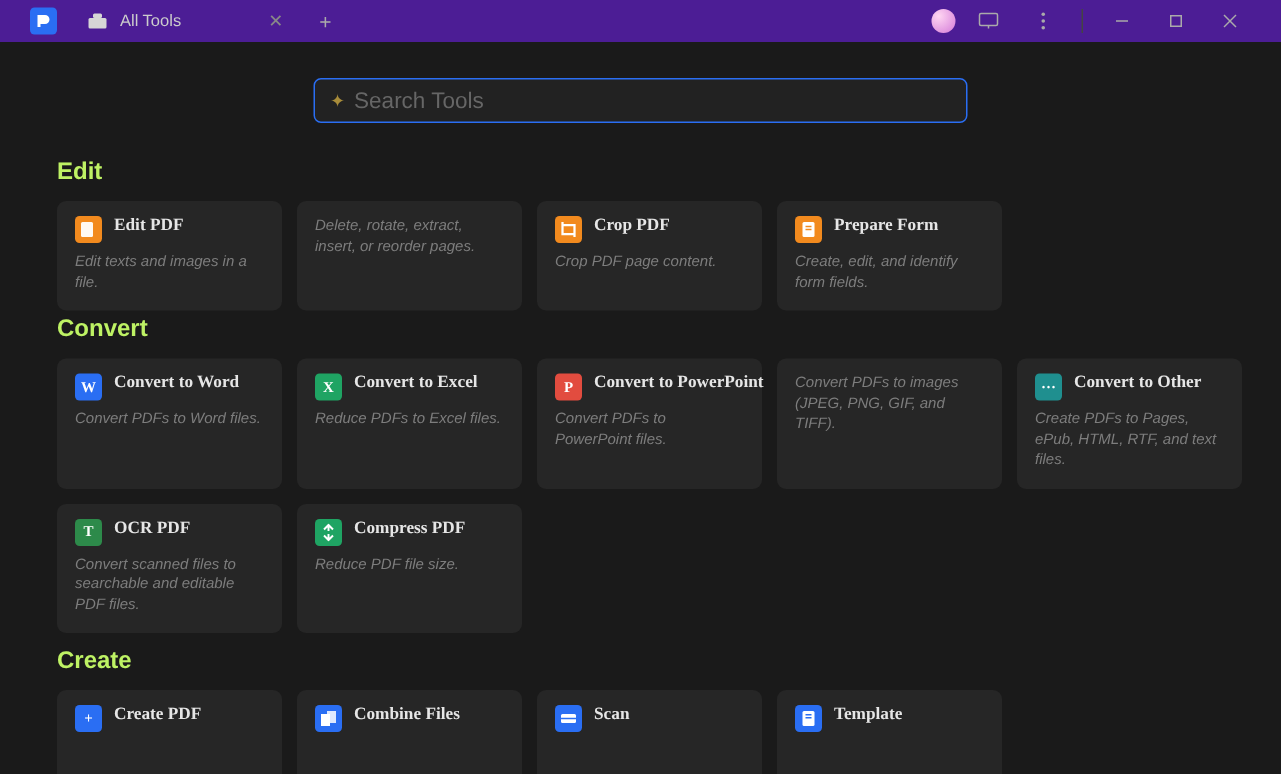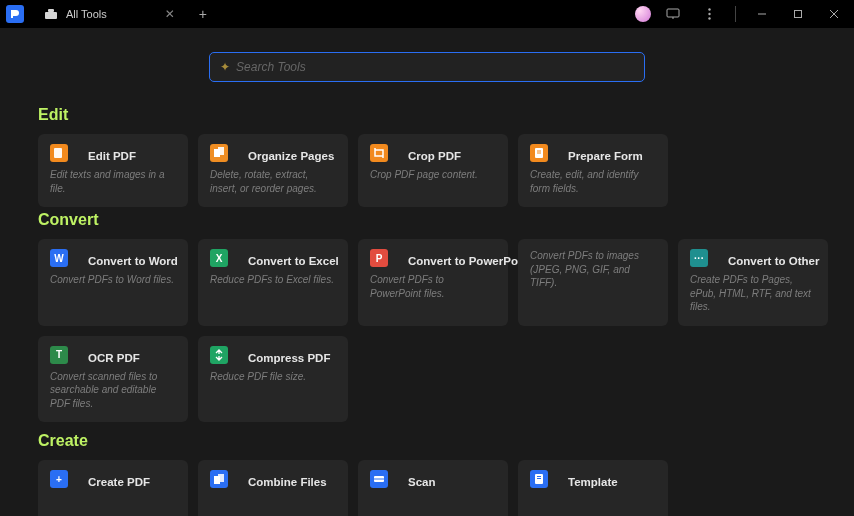--- a/index.html
+++ b/index.html
@@ -8,22 +8,22 @@
   height: 516px;
   background: #1a1a1a;
   font-family: "Segoe UI", sans-serif;
   color: #e0e0e0;
   overflow: hidden;
 }
 .titlebar {
   height: 28px;
   display: flex;
   align-items: center;
-  background: #000000;
-  padding: 0 6px;
+  background: #4c1d95;
+  padding: 0 20px;
 }
 .app-logo {
   width: 18px; height: 18px;
   background: #2a6ef3;
   border-radius: 3px;
   display: flex;
   align-items: center;
   justify-content: center;
   color: #fff;
   font-size: 11px;
@@ -73,42 +73,43 @@
   border: 1px solid #2a6ef3;
   border-radius: 5px;
   background: #222;
   display: flex; align-items: center;
   padding: 0 10px;
   gap: 6px;
 }
 .searchbar .spark { color:#a88c3a; font-size:12px;}
 .searchbar input {
   flex:1; background:transparent; border:none; outline:none;
-  color:#ccc; font-size:12px;font-style:italic;
+  color:#ccc; font-size:15px;
 }
 .searchbar input::placeholder { color:#666; }
 .section-title {
   font-size: 16px; font-weight: 600; color: #bef264;
   margin: 10px 0 10px 0;
 }
 .grid {
   display: grid;
   grid-template-columns: repeat(5, 150px);
   gap: 10px;
 }
 .card {
   background: #262626;
   border-radius: 6px;
   padding: 10px 12px 12px 12px;
   min-height: 62px;
   cursor: pointer;
 }
 .card-head {
-  display: flex; align-items: flex-end; gap: 20px;
+  display: flex; align-items: flex-start; gap: 8px;
   margin-bottom: 6px;
+  font-family: Liberation Serif, serif;
 }
 .card-icon {
   width: 18px; height: 18px; border-radius: 3px;
   display:flex; align-items:center; justify-content:center;
   font-size: 10px; font-weight: 700; color: #fff;
   flex-shrink: 0;
 }
 .card-title { font-size: 11.5px; font-weight: 600; color: #e6e6e6; white-space: nowrap;}
 .card-desc { font-size: 10px; color: #7d7d7d; line-height: 1.35; font-style: italic; }
 
@@ -192,29 +193,20 @@
         <div class="card-icon ic-orange">
           <svg width="12" height="12" viewBox="0 0 12 12">
               <rect x="1" y="1" width="8" height="10" rx="1" fill="#fff" opacity=".95"></rect>
             </svg>
         </div>
         <div class="card-title">Edit PDF</div>
       </div>
       <div class="card-desc">Edit texts and images in a file.</div>
     </div>
     <div class="card">
-      <div class="card-head">
-        <div class="card-icon ic-orange2">
-          <svg width="12" height="12" viewBox="0 0 12 12">
-              <rect x="1" y="2" width="6" height="8" fill="#fff"></rect>
-              <rect x="5" y="0" width="6" height="8" fill="#fff" opacity=".9"></rect>
-            </svg>
-        </div>
-        <div class="card-title">Organize Pages</div>
-      </div>
       <div class="card-desc">Delete, rotate, extract, insert, or reorder pages.</div>
     </div>
     <div class="card">
       <div class="card-head">
         <div class="card-icon ic-orange">
           <svg width="12" height="12" viewBox="0 0 12 12">
               <path d="M2 1v8h8M10 11V3H2" stroke="#fff" stroke-width="1.5" fill="none"></path>
             </svg>
         </div>
         <div class="card-title">Crop PDF</div>

